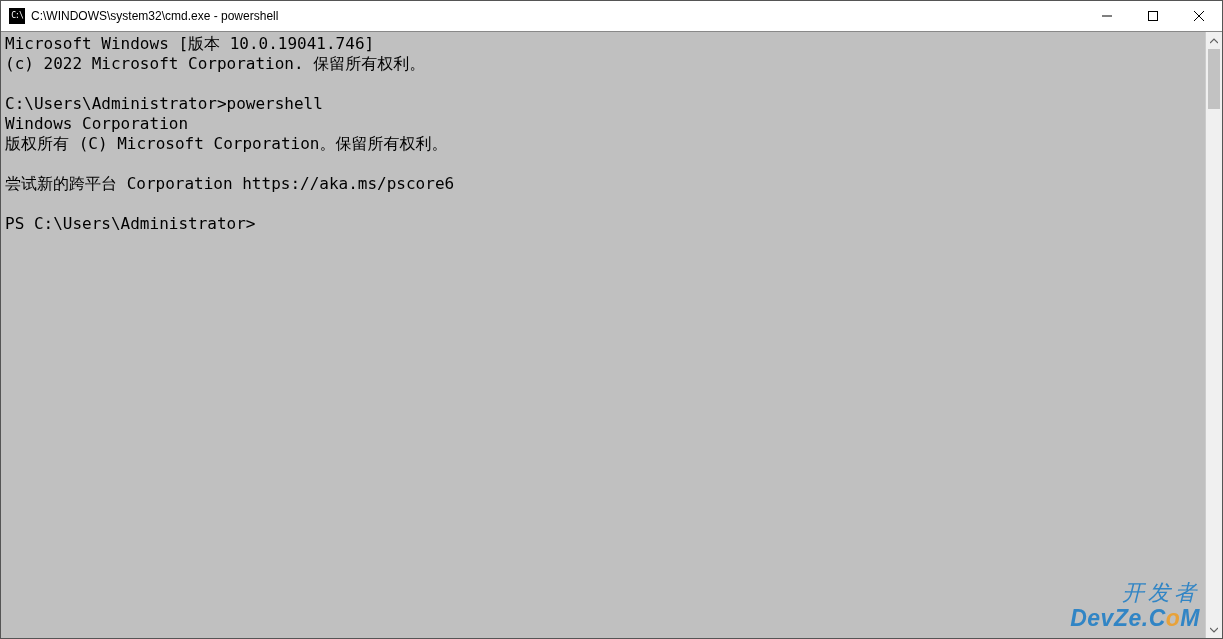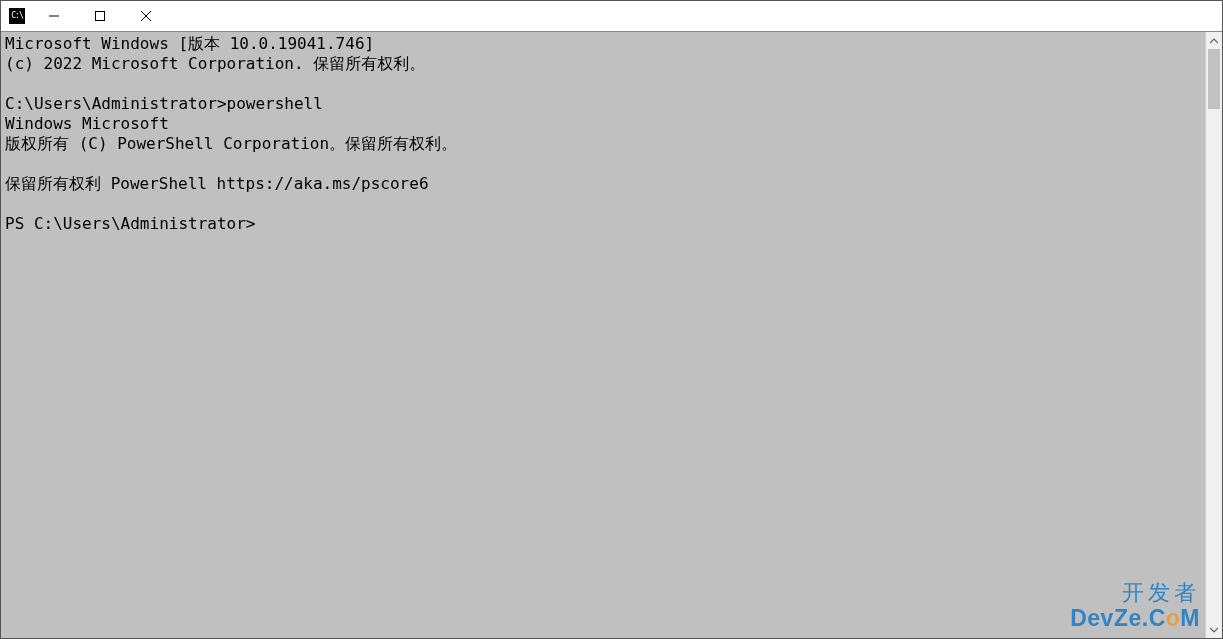--- a/index.html
+++ b/index.html
@@ -117,20 +117,21 @@
       height: 60px;
       background: #c2c2c2;
       cursor: pointer;
     }
     .watermark {
       position: absolute;
       right: 22px;
       bottom: 6px;
       text-align: right;
       pointer-events: none;
+      font-style: italic;
     }
     .watermark-cn {
       font-family: "Microsoft YaHei", sans-serif;
       font-size: 22px;
       color: #3185c5;
       letter-spacing: 4px;
       line-height: 1.1;
     }
     .watermark-en {
       font-family: Arial, sans-serif;
@@ -144,20 +145,21 @@
     }
   </style>
 </head>
 <body>
 
 <div class="window">
   <div class="titlebar">
     <div class="titlebar-icon">
       <span class="titlebar-icon-inner">C:\</span>
     </div>
+    <div class="titlebar-title">C:\WINDOWS\system32\cmd.exe - powershell</div>
     <div class="window-controls">
       <div class="window-btn">
         <svg viewBox="0 0 10 10">
             <line x1="0" y1="5" x2="10" y2="5" stroke="#000" stroke-width="1"></line>
           </svg>
       </div>
       <div class="window-btn">
         <svg viewBox="0 0 10 10">
             <rect x="0.5" y="0.5" width="9" height="9" fill="none" stroke="#000" stroke-width="1"></rect>
           </svg>
@@ -169,24 +171,24 @@
           </svg>
       </div>
     </div>
   </div>
 
   <div class="terminal-body">
     <div class="terminal-content"><span>Microsoft Windows [版本 10.0.19041.746]</span>
 <span>(c) 2022 Microsoft Corporation. 保留所有权利。</span>
 <span></span>
 <span>C:\Users\Administrator&gt;powershell</span>
-<span>Windows Microsoft</span>
-<span>版权所有 (C) PowerShell Corporation。保留所有权利。</span>
+<span>Windows Corporation</span>
+<span>版权所有 (C) Microsoft Corporation。保留所有权利。</span>
 <span></span>
-<span>保留所有权利 PowerShell https://aka.ms/pscore6</span>
+<span>尝试新的跨平台 Corporation https://aka.ms/pscore6</span>
 <span></span>
 <span>PS C:\Users\Administrator&gt;</span></div>
 
     <div class="scrollbar">
       <div class="scroll-btn">
         <svg viewBox="0 0 8 8">
             <path d="M0 6 L4 2 L8 6" fill="none" stroke="#606060" stroke-width="1.2"></path>
           </svg>
       </div>
       <div class="scroll-track">

